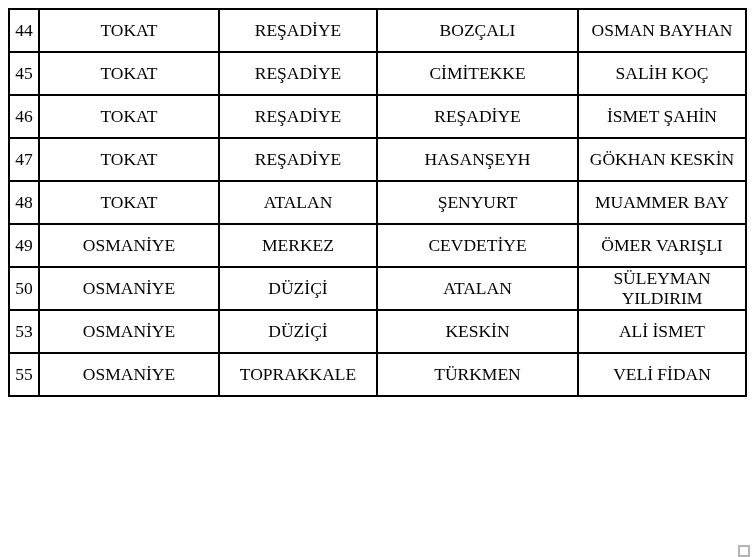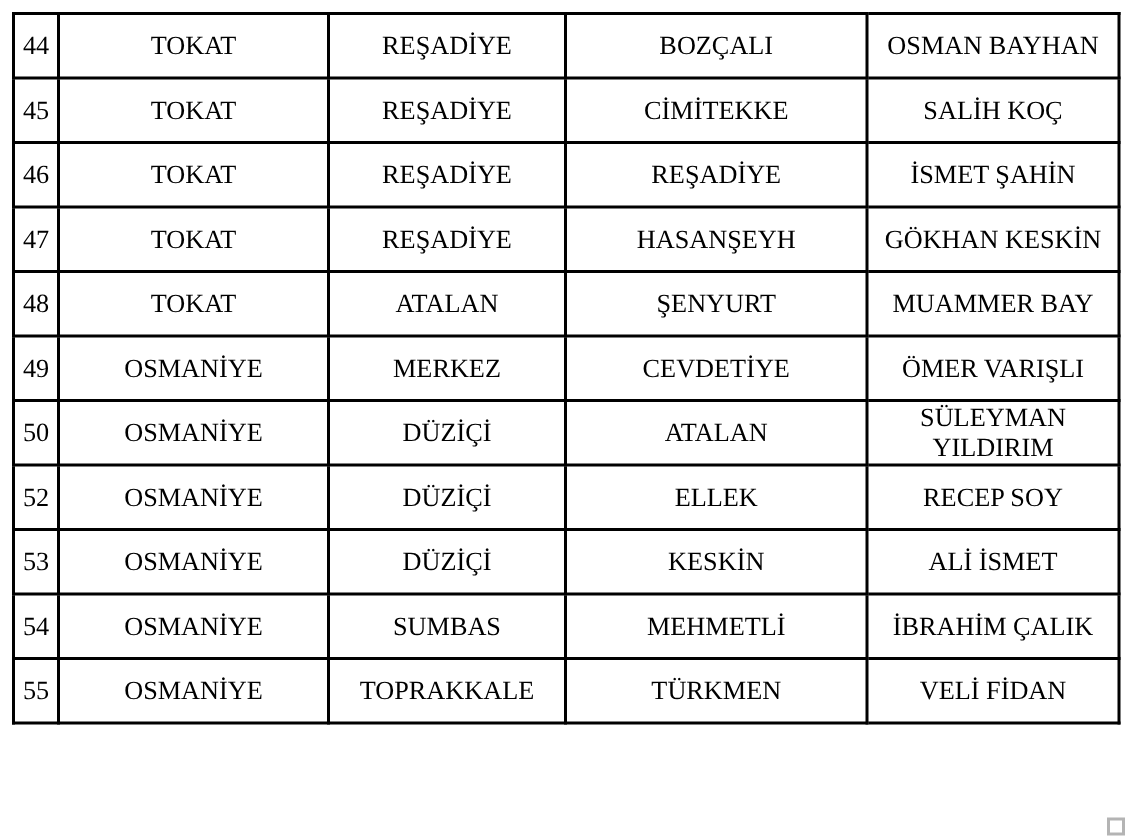--- a/index.html
+++ b/index.html
@@ -111,39 +111,25 @@
           </tr>
           <tr>
             <td>50</td>
             <td>OSMANİYE</td>
             <td>DÜZİÇİ</td>
             <td>ATALAN</td>
             <td>SÜLEYMAN
 YILDIRIM</td>
           </tr>
           <tr>
-            <td>52</td>
-            <td>OSMANİYE</td>
-            <td>DÜZİÇİ</td>
-            <td>ELLEK</td>
-            <td>RECEP SOY</td>
-          </tr>
-          <tr>
             <td>53</td>
             <td>OSMANİYE</td>
             <td>DÜZİÇİ</td>
             <td>KESKİN</td>
             <td>ALİ İSMET</td>
-          </tr>
-          <tr>
-            <td>54</td>
-            <td>OSMANİYE</td>
-            <td>SUMBAS</td>
-            <td>MEHMETLİ</td>
-            <td>İBRAHİM ÇALIK</td>
           </tr>
           <tr>
             <td>55</td>
             <td>OSMANİYE</td>
             <td>TOPRAKKALE</td>
             <td>TÜRKMEN</td>
             <td>VELİ FİDAN</td>
           </tr>
         </tbody>
     </table>

